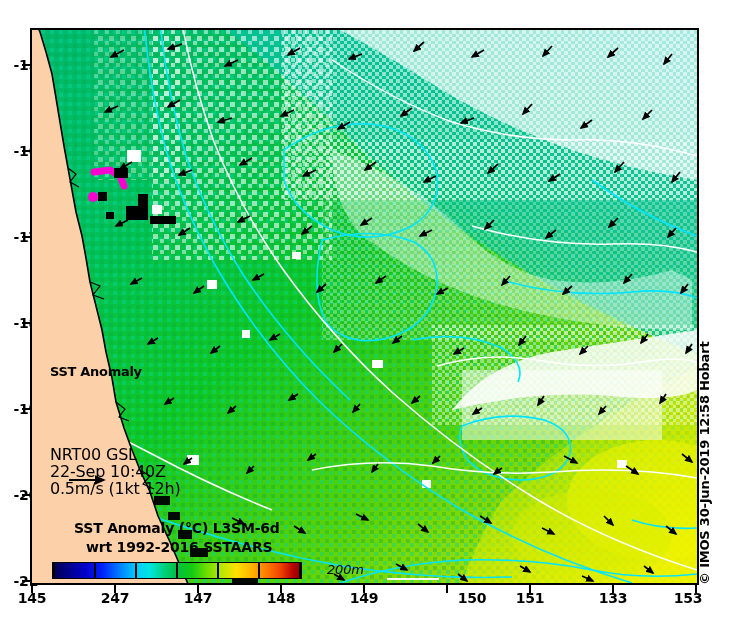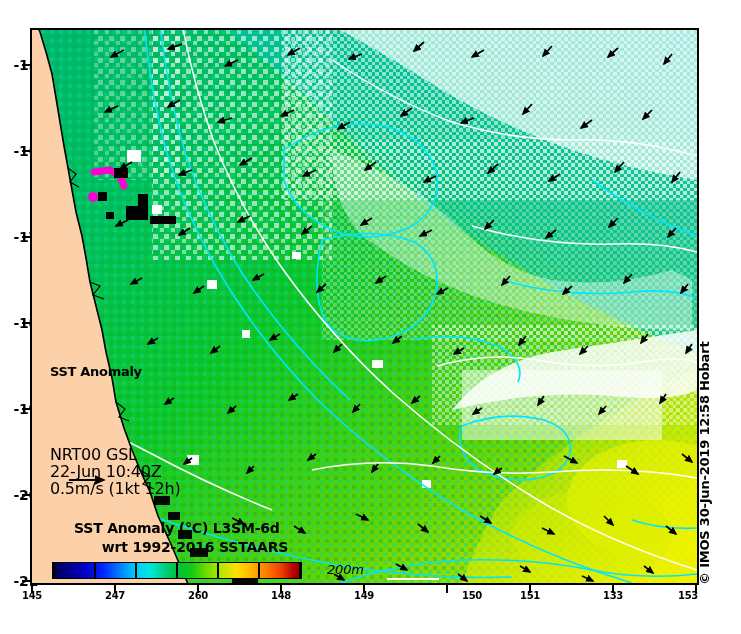--- a/index.html
+++ b/index.html
@@ -18,21 +18,21 @@
   #sea{position:absolute;left:0;top:0;width:100%;height:100%;}
 
   
   .ytick{
     position:absolute;right:703px;width:64px;text-align:right;
     font-size:14px;font-weight:bold;color:#000;letter-spacing:-0.3px;
   }
   .ytickmark{position:absolute;left:22px;width:8px;height:2px;background:#000;}
   .xtick{
     position:absolute;top:590px;width:60px;text-align:center;
-    font-size:10px;font-weight:bold;color:#000;letter-spacing:-0.3px;
+    font-size:14px;font-weight:bold;color:#000;letter-spacing:-0.3px;
   }
   .xtickmark{position:absolute;top:585px;width:2px;height:8px;background:#000;}
 
   
   #credit{
     position:absolute;left:703px;top:28px;width:34px;height:557px;
   }
   #credit span{
     position:absolute;bottom:0;left:9px;
     transform-origin:left bottom;transform:rotate(-90deg);
@@ -55,21 +55,21 @@
   .obsrow .lab{font-size:14px;font-weight:bold;color:#000;letter-spacing:-0.2px;}
   .diamond{display:inline-block;width:7px;height:7px;background:#ff00d0;transform:rotate(45deg);}
   .argoring{display:inline-block;width:11px;height:11px;border-radius:50%;
             background:#ff00d0;box-shadow:inset 0 0 0 2.5px #ff00d0;position:relative;}
   .argoring::after{content:"";position:absolute;left:3.5px;top:3.5px;width:4px;height:4px;
             border-radius:50%;background:#fcd0a8;}
 
   
   #cbwrap{position:absolute;left:10px;top:490px;}
   #cbtitle1{font-size:14px;font-weight:bold;color:#000;letter-spacing:-0.2px;padding-left:32px;}
-  #cbtitle2{font-size:14px;font-weight:bold;color:#000;letter-spacing:-0.2px;padding-left:44px;margin-top:3px;text-align:center;}
+  #cbtitle2{font-size:14px;font-weight:bold;color:#000;letter-spacing:-0.2px;padding-left:44px;margin-top:3px;}
   #cbar{
     position:relative;margin-top:7px;margin-left:10px;width:248px;height:15px;
     border:1.5px solid #000;box-sizing:content-box;
     background:linear-gradient(to right,
       #00004f 0%,   #000080 5%,  #0000c8 13%, #0022ff 20%,
       #0080ff 27%,  #00c8ff 33%, #00e6e0 39%, #00d07a 45%,
       #00bf40 50%,  #12cc12 56%, #6fdd00 62%, #b8e800 68%,
       #ffe000 74%,  #ffb400 80%, #ff7d00 86%, #ee4000 92%,
       #b40000 97%,  #8b0000 100%);
   }
@@ -104,21 +104,21 @@
     <div class="ytickmark" style="top:236px;"></div>
     <div class="ytickmark" style="top:322px;"></div>
     <div class="ytickmark" style="top:408px;"></div>
     <div class="ytickmark" style="top:494px;"></div>
     <div class="ytickmark" style="top:580px;"></div>
   </div>
 
   <div>
     <div class="xtick" style="left:2px;">145</div>
     <div class="xtick" style="left:85px;">247</div>
-    <div class="xtick" style="left:168px;">260</div>
+    <div class="xtick" style="left:168px;">147</div>
     <div class="xtick" style="left:251px;">148</div>
     <div class="xtick" style="left:334px;">149</div>
     <div class="xtick" style="left:442px;">150</div>
     <div class="xtick" style="left:500px;">151</div>
     <div class="xtick" style="left:583px;">133</div>
     <div class="xtick" style="left:658px;">153</div>
 
     <div class="xtickmark" style="left:31px;"></div>
     <div class="xtickmark" style="left:114px;"></div>
     <div class="xtickmark" style="left:197px;"></div>
@@ -374,21 +374,21 @@
           <rect x="176" y="534" width="22" height="10"></rect>
           <rect x="200" y="544" width="26" height="9"></rect>
         </g>
       </g>
     </svg>
 
     <div class="maptext" id="title1">SST Anomaly</div>
 
     <div id="vecblock">
       <div>NRT00 GSL</div>
-      <div>22-Jun 10:40Z</div>
+      <div>22-Sep 10:40Z</div>
       <div>0.5m/s (1kt 12h)</div>
     </div>
     <svg id="vecarrow" viewBox="0 0 44 10">
       <defs>
         <marker id="arrowKey" markerWidth="6" markerHeight="6" refX="5" refY="2.6" orient="auto" markerUnits="strokeWidth">
           <path d="M0,0 L6,2.6 L0,5.2 z" fill="#000"></path>
         </marker>
       </defs>
       <path d="M1,5 L36,5" stroke="#000" stroke-width="1.8" marker-end="url(#arrowKey)"></path>
     </svg>

